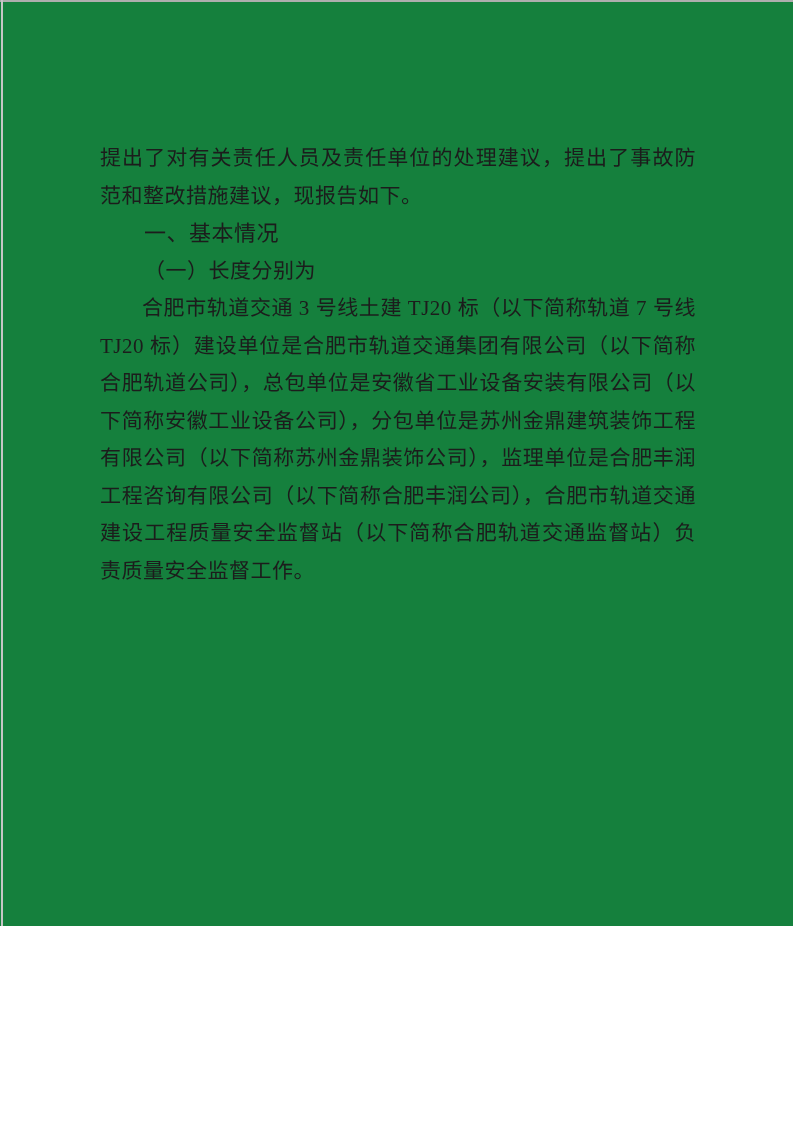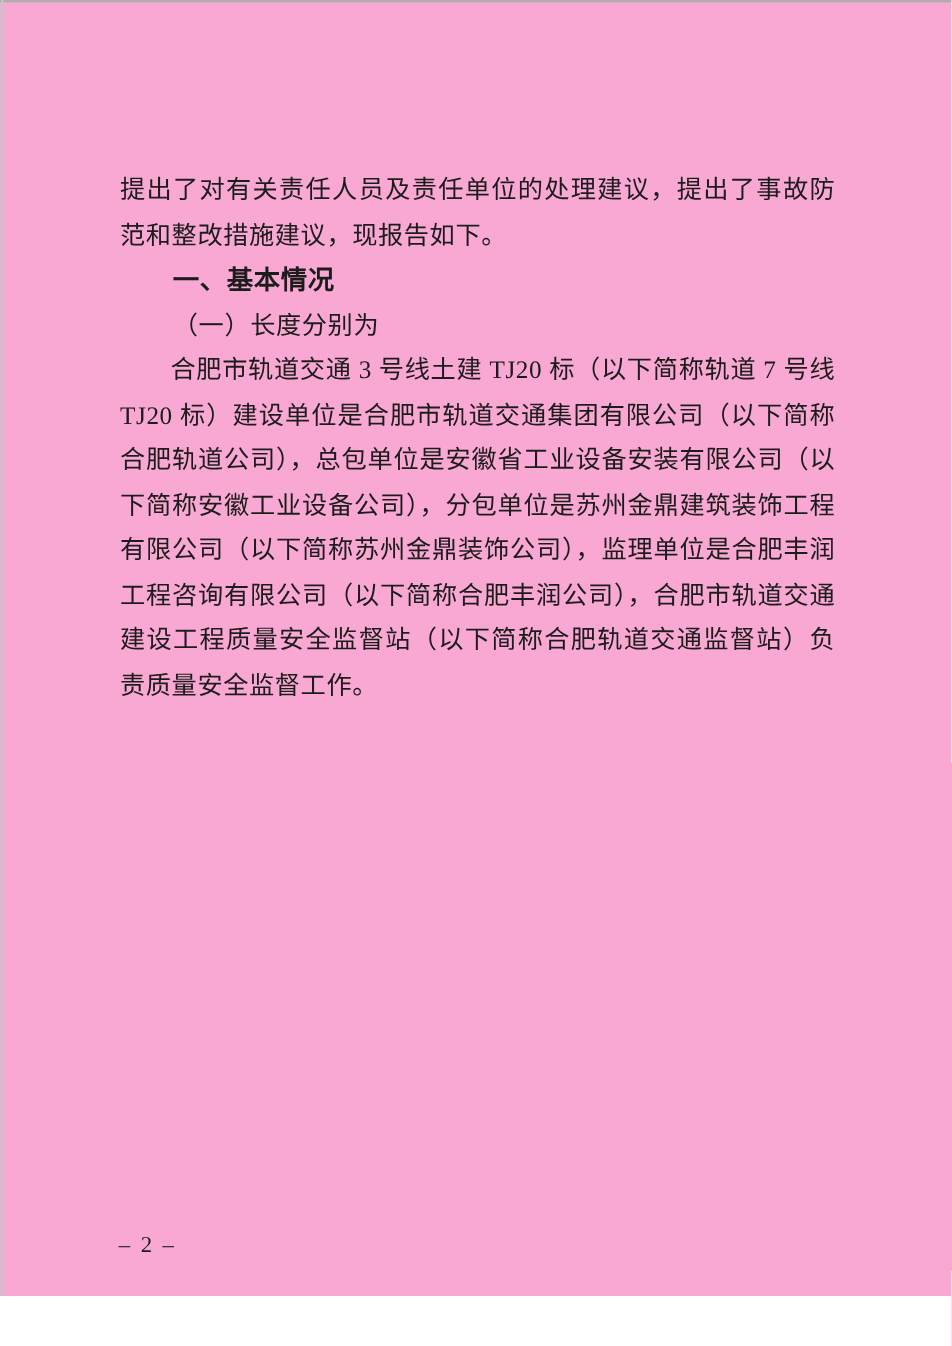--- a/index.html
+++ b/index.html
@@ -3,22 +3,22 @@
   <meta charset="utf-8">
   <style>
     html, body {
       margin: 0;
       padding: 0;
       background: #ffffff;
     }
     .page {
       position: relative;
       width: 793px;
-      height: 1080px;
-      background: #f9a8d4;
+      height: 926px;
+      background: #15803d;
       overflow: hidden;
       color: #1c1c1c;
       font-family: "Liberation Serif", "DejaVu Serif", serif;
     }
     
     .edge-top {
       position: absolute;
       top: 0; left: 0;
       width: 100%; height: 2px;
       background: #aeaeae;
@@ -45,21 +45,21 @@
       padding: 0;
     }
     .para-indent {
       text-indent: 2em;
     }
     .section-heading {
       margin: 0;
       padding: 0;
       text-indent: 44px;
       font-family: "Liberation Sans", "DejaVu Sans", sans-serif;
-      font-weight: bold;
+      font-weight: normal;
       font-size: 22px;
       line-height: 37.5px;
       text-align: left;
     }
     .subsection-heading {
       margin: 0;
       padding: 0;
       text-indent: 44px;
       font-weight: normal;
       font-size: 21px;

